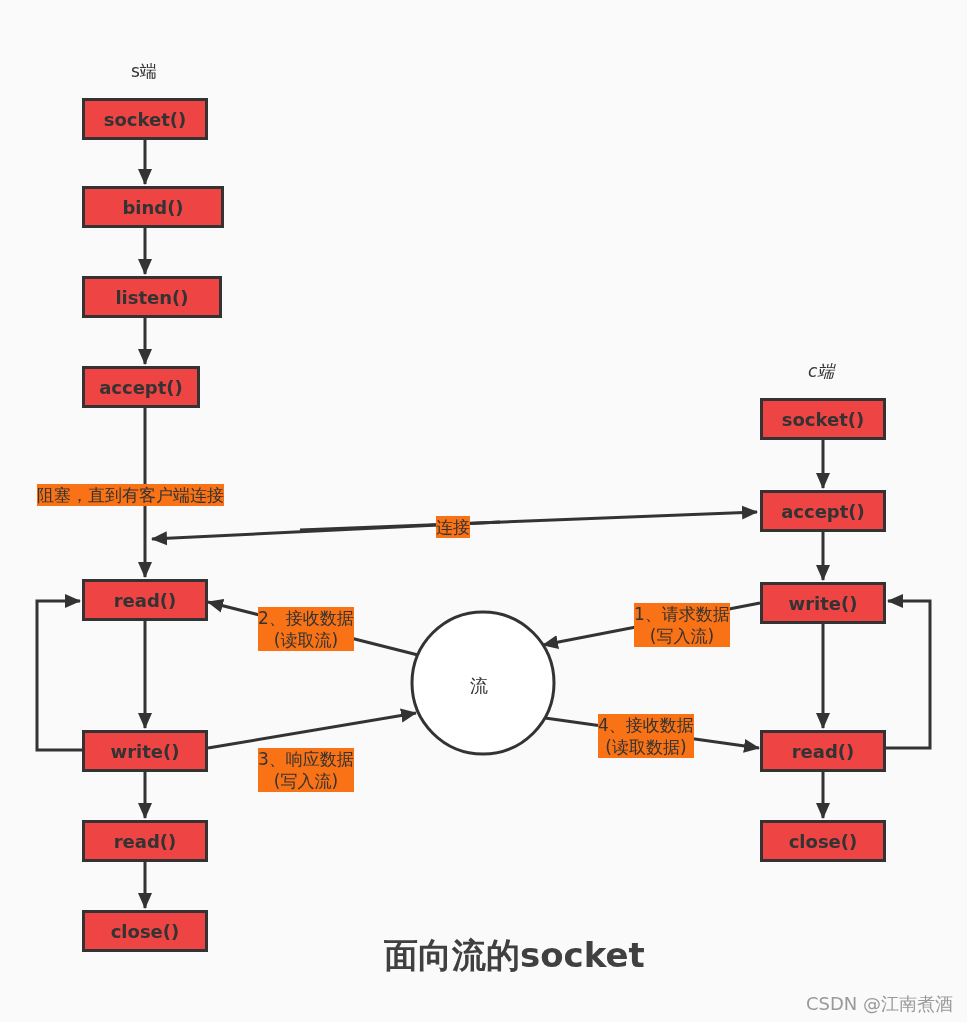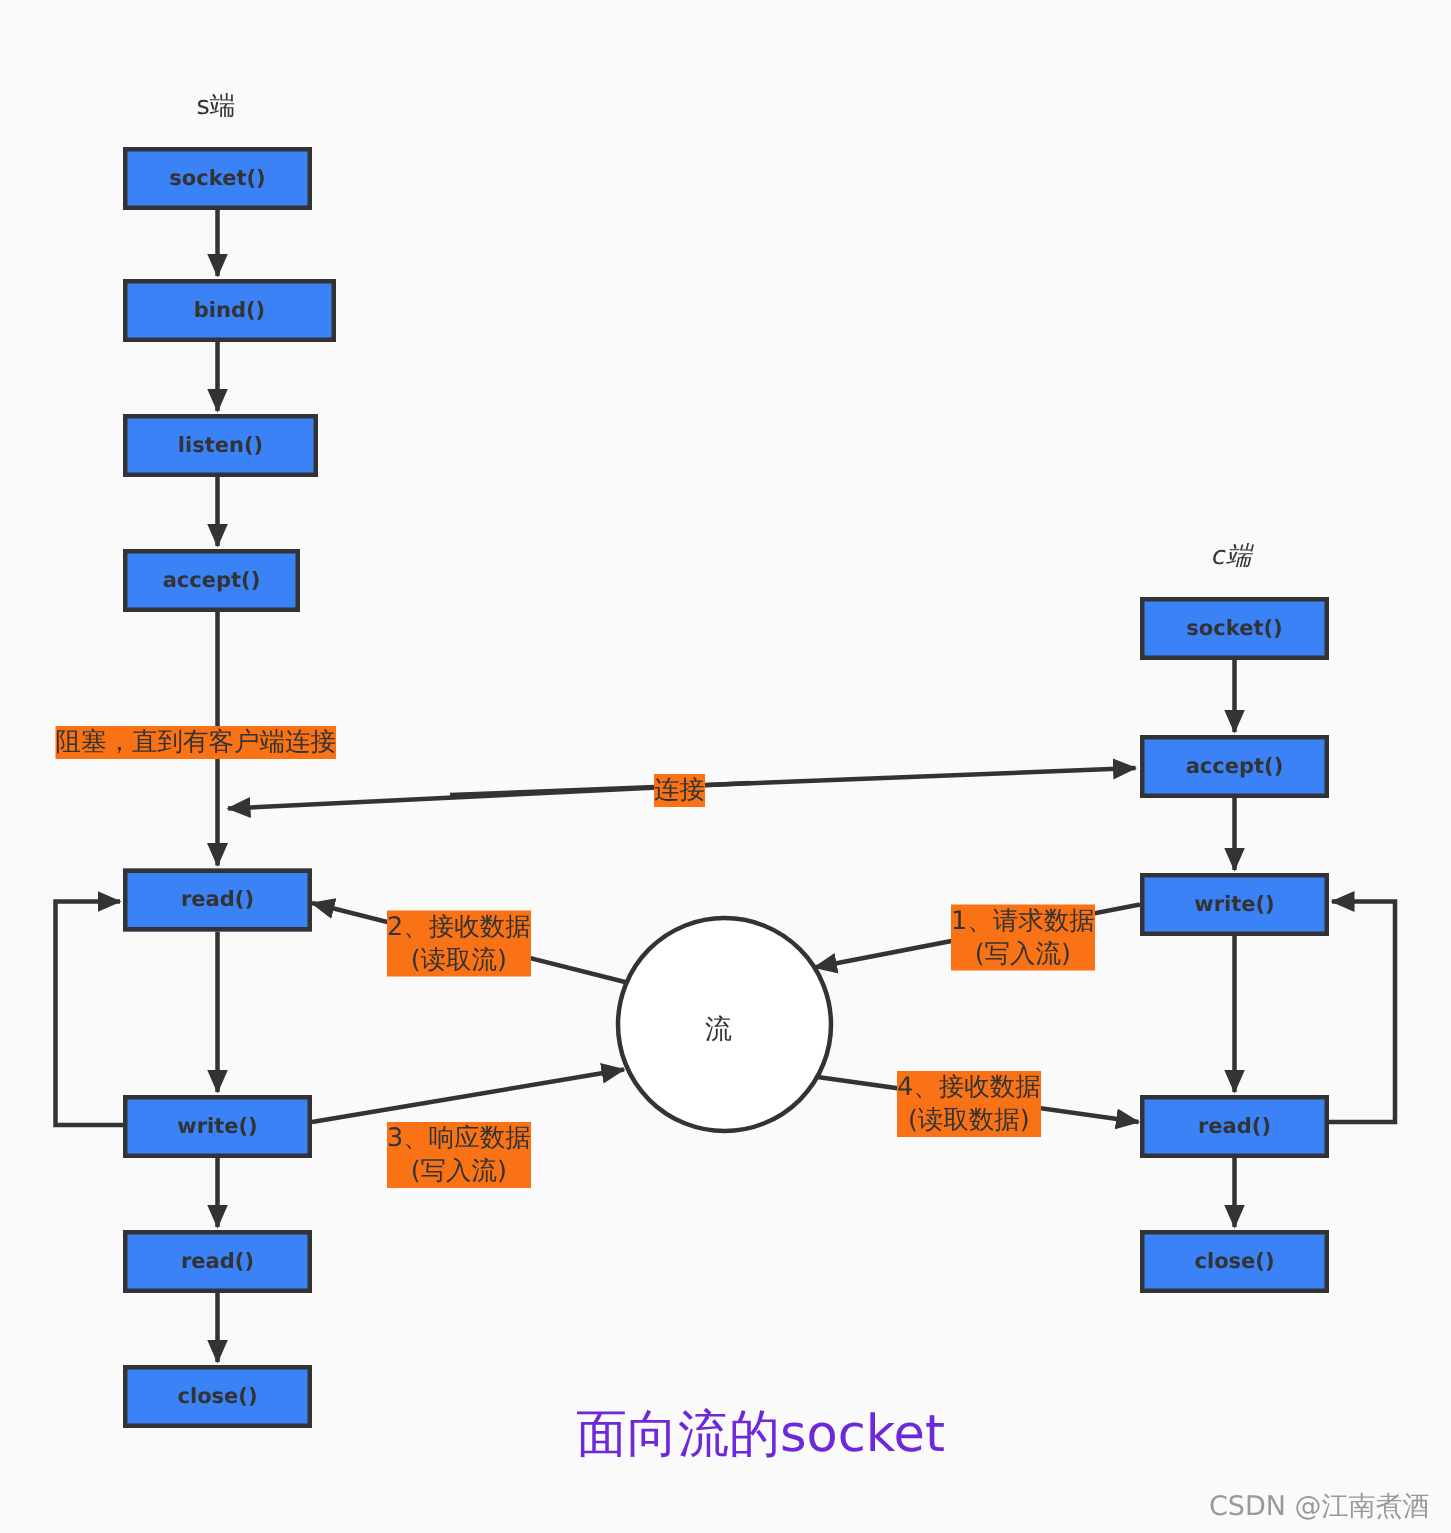--- a/index.html
+++ b/index.html
@@ -1,24 +1,24 @@
 <!DOCTYPE html>
 <html><head>
 <meta charset="utf-8">
 <style>
   html, body { margin:0; padding:0; }
   body { width:967px; height:1022px; background:#fafafa; position:relative; overflow:hidden;
          font-family:"DejaVu Sans", sans-serif; color:#333; }
   svg#diagram { position:absolute; left:0; top:0; }
-  .box { position:absolute; box-sizing:border-box; border:3px solid #333; background:#3b82f6;
+  .box { position:absolute; box-sizing:border-box; border:3px solid #333; background:#ef4444;
          display:flex; align-items:center; justify-content:center;
-         font-family:"DejaVu Sans", sans-serif; font-weight:bold; font-size:14px; color:#333; }
+         font-family:"DejaVu Sans", sans-serif; font-weight:bold; font-size:18px; color:#333; }
   .lbl { position:absolute; font-size:17px; color:#333; text-align:center; line-height:22px; white-space:nowrap; }
   .lbl.bg { background:#f97316; }
-  .title { position:absolute; left:384px; top:933px; font-size:34px; font-weight:normal; color:#6d28d9; white-space:nowrap; }
+  .title { position:absolute; left:384px; top:933px; font-size:34px; font-weight:bold; color:#404040; white-space:nowrap; }
   .wm { position:absolute; right:14px; bottom:6px; font-size:18px; color:#999; white-space:nowrap; }
   .circle-lbl { position:absolute; left:470px; top:674px; font-size:18px; color:#333; }
 </style>
 </head>
 <body>
 
 <svg id="diagram" width="967" height="1022">
   <defs>
     <marker id="ah" viewBox="0 0 12 12" refX="11" refY="6" markerWidth="12" markerHeight="12" markerUnits="userSpaceOnUse" orient="auto">
       <path d="M0,0 L12,6 L0,12 z" fill="#333"></path>
@@ -55,21 +55,21 @@
     <line x1="545" y1="718" x2="759" y2="748" marker-end="url(#ahL)"></line>
   </g>
   <circle cx="483" cy="683" r="71" fill="#fff" stroke="#333" stroke-width="3"></circle>
 </svg>
 
 <div class="lbl" style="left:131px;top:60px;">s端</div>
 <div class="lbl" style="left:808px;top:360px;font-style:italic;">c端</div>
 
 <div class="box" style="left:82px;top:98px;width:126px;height:42px;">socket()</div>
 <div class="box" style="left:82px;top:186px;width:142px;height:42px;">bind()</div>
-<div class="box" style="left:82px;top:276px;width:130px;height:42px;">listen()</div>
+<div class="box" style="left:82px;top:276px;width:140px;height:42px;">listen()</div>
 <div class="box" style="left:82px;top:366px;width:118px;height:42px;">accept()</div>
 <div class="box" style="left:82px;top:579px;width:126px;height:42px;">read()</div>
 <div class="box" style="left:82px;top:730px;width:126px;height:42px;">write()</div>
 <div class="box" style="left:82px;top:820px;width:126px;height:42px;">read()</div>
 <div class="box" style="left:82px;top:910px;width:126px;height:42px;">close()</div>
 
 <div class="box" style="left:760px;top:398px;width:126px;height:42px;">socket()</div>
 <div class="box" style="left:760px;top:490px;width:126px;height:42px;">accept()</div>
 <div class="box" style="left:760px;top:582px;width:126px;height:42px;">write()</div>
 <div class="box" style="left:760px;top:730px;width:126px;height:42px;">read()</div>

